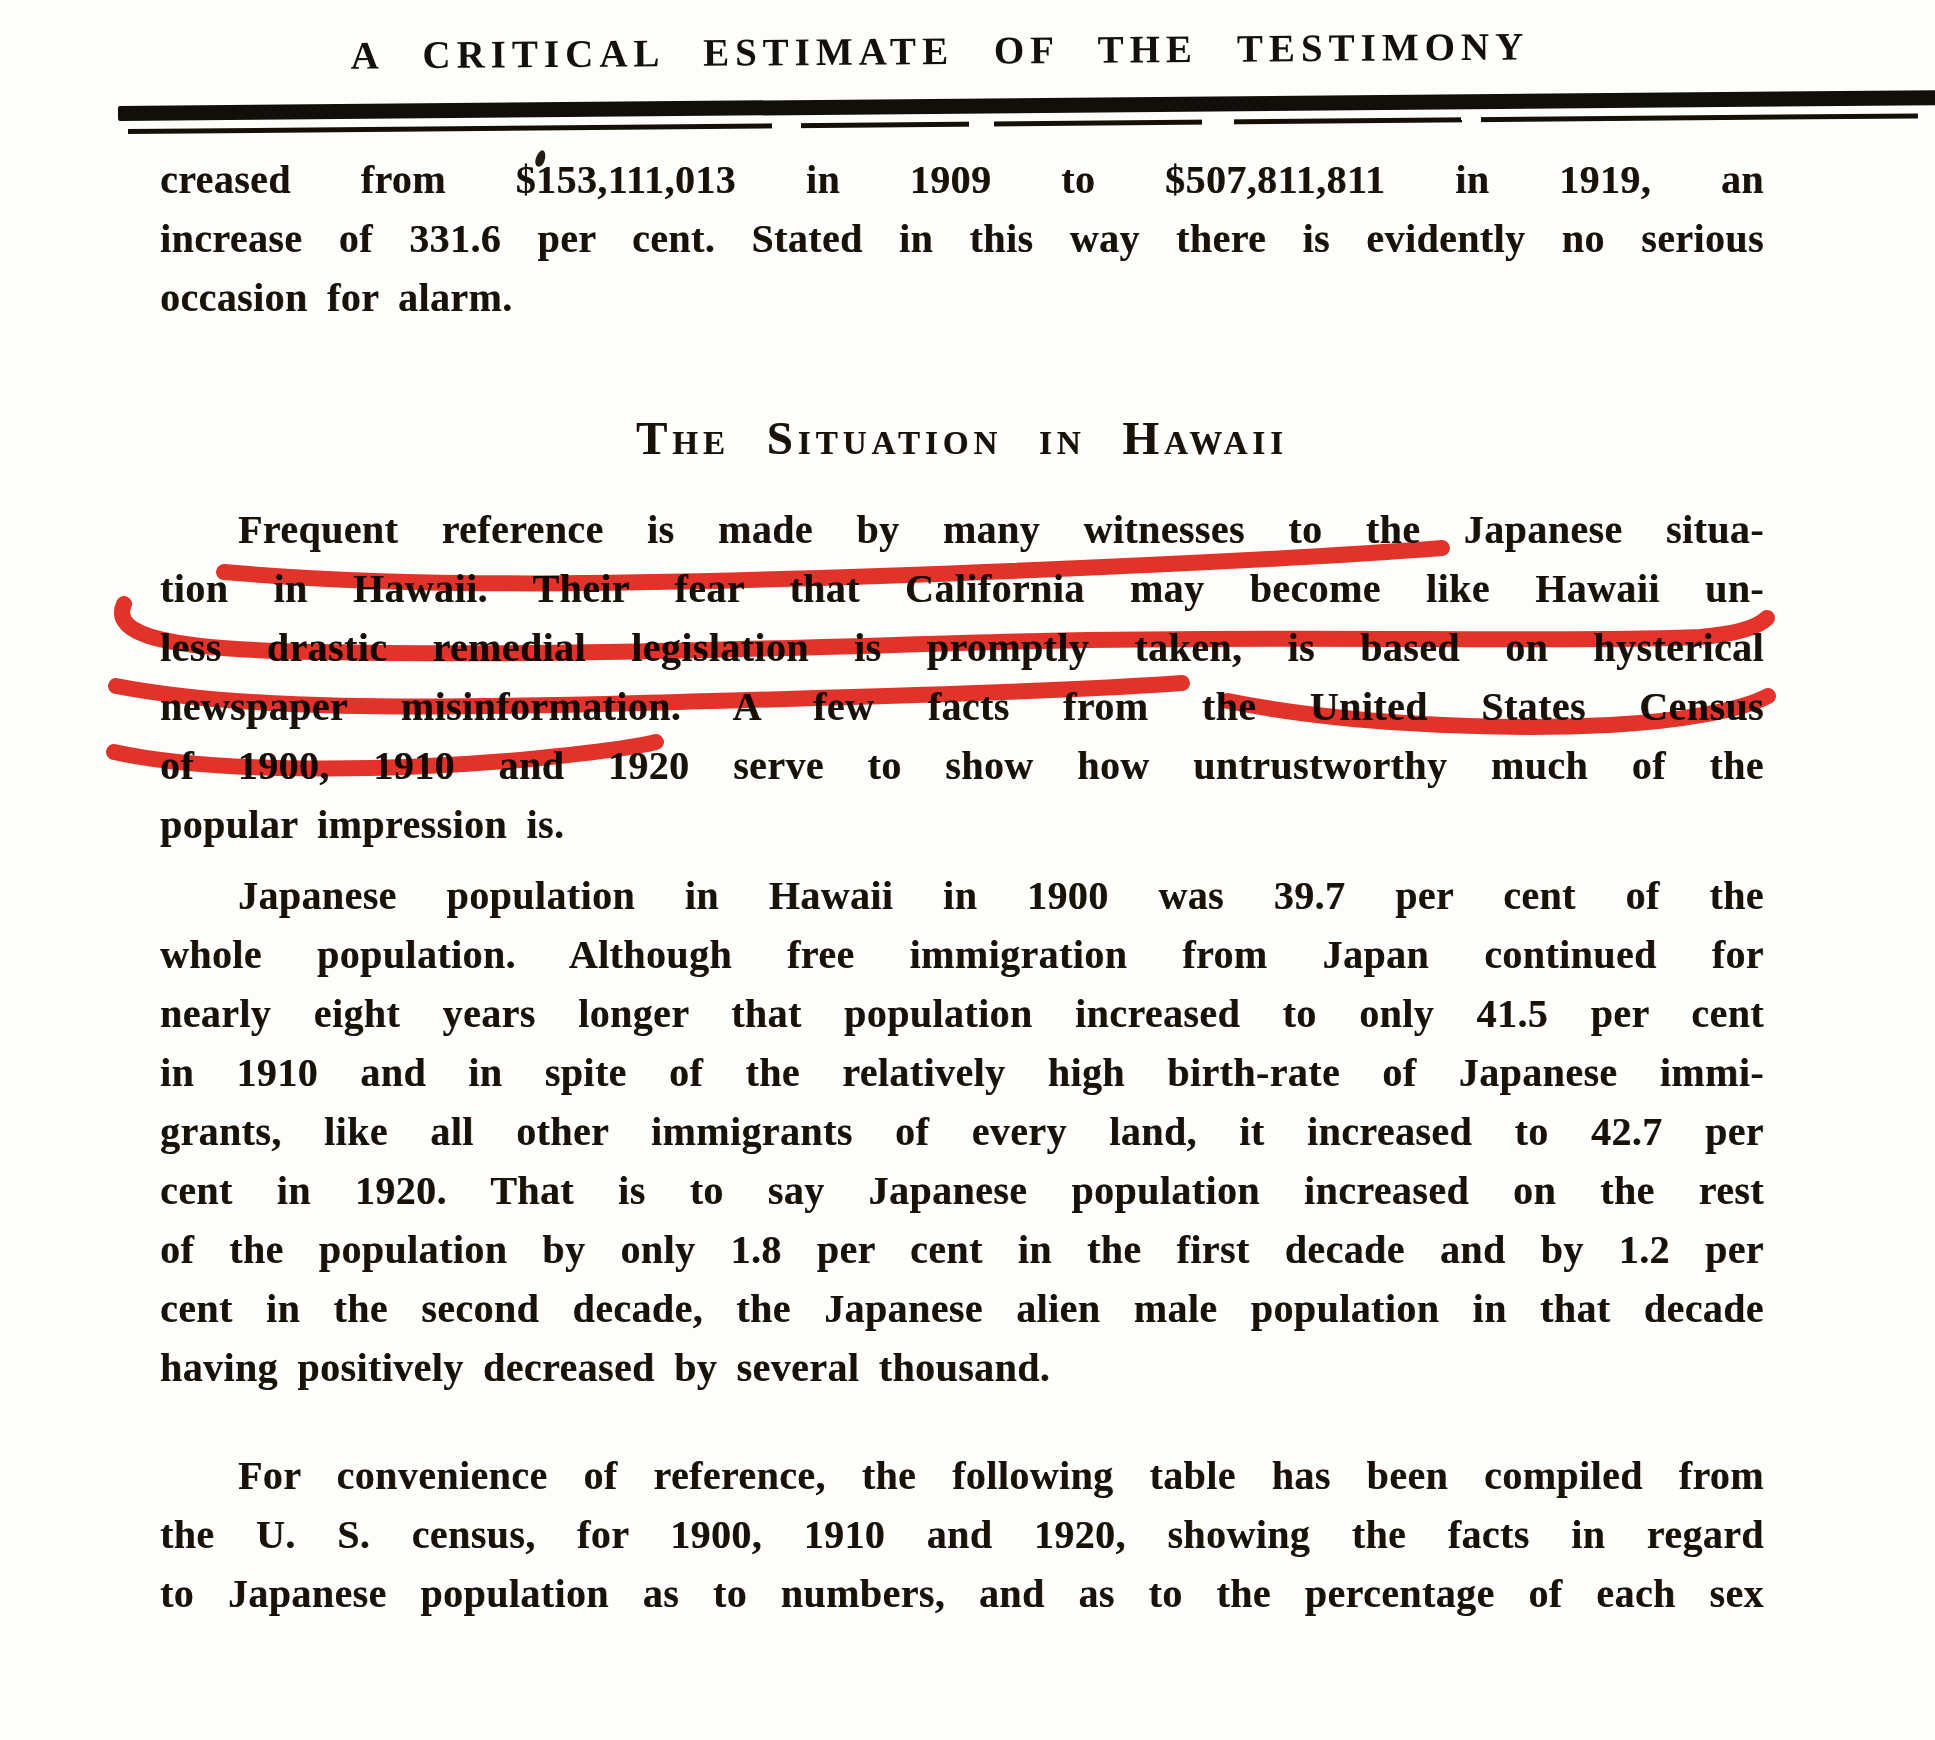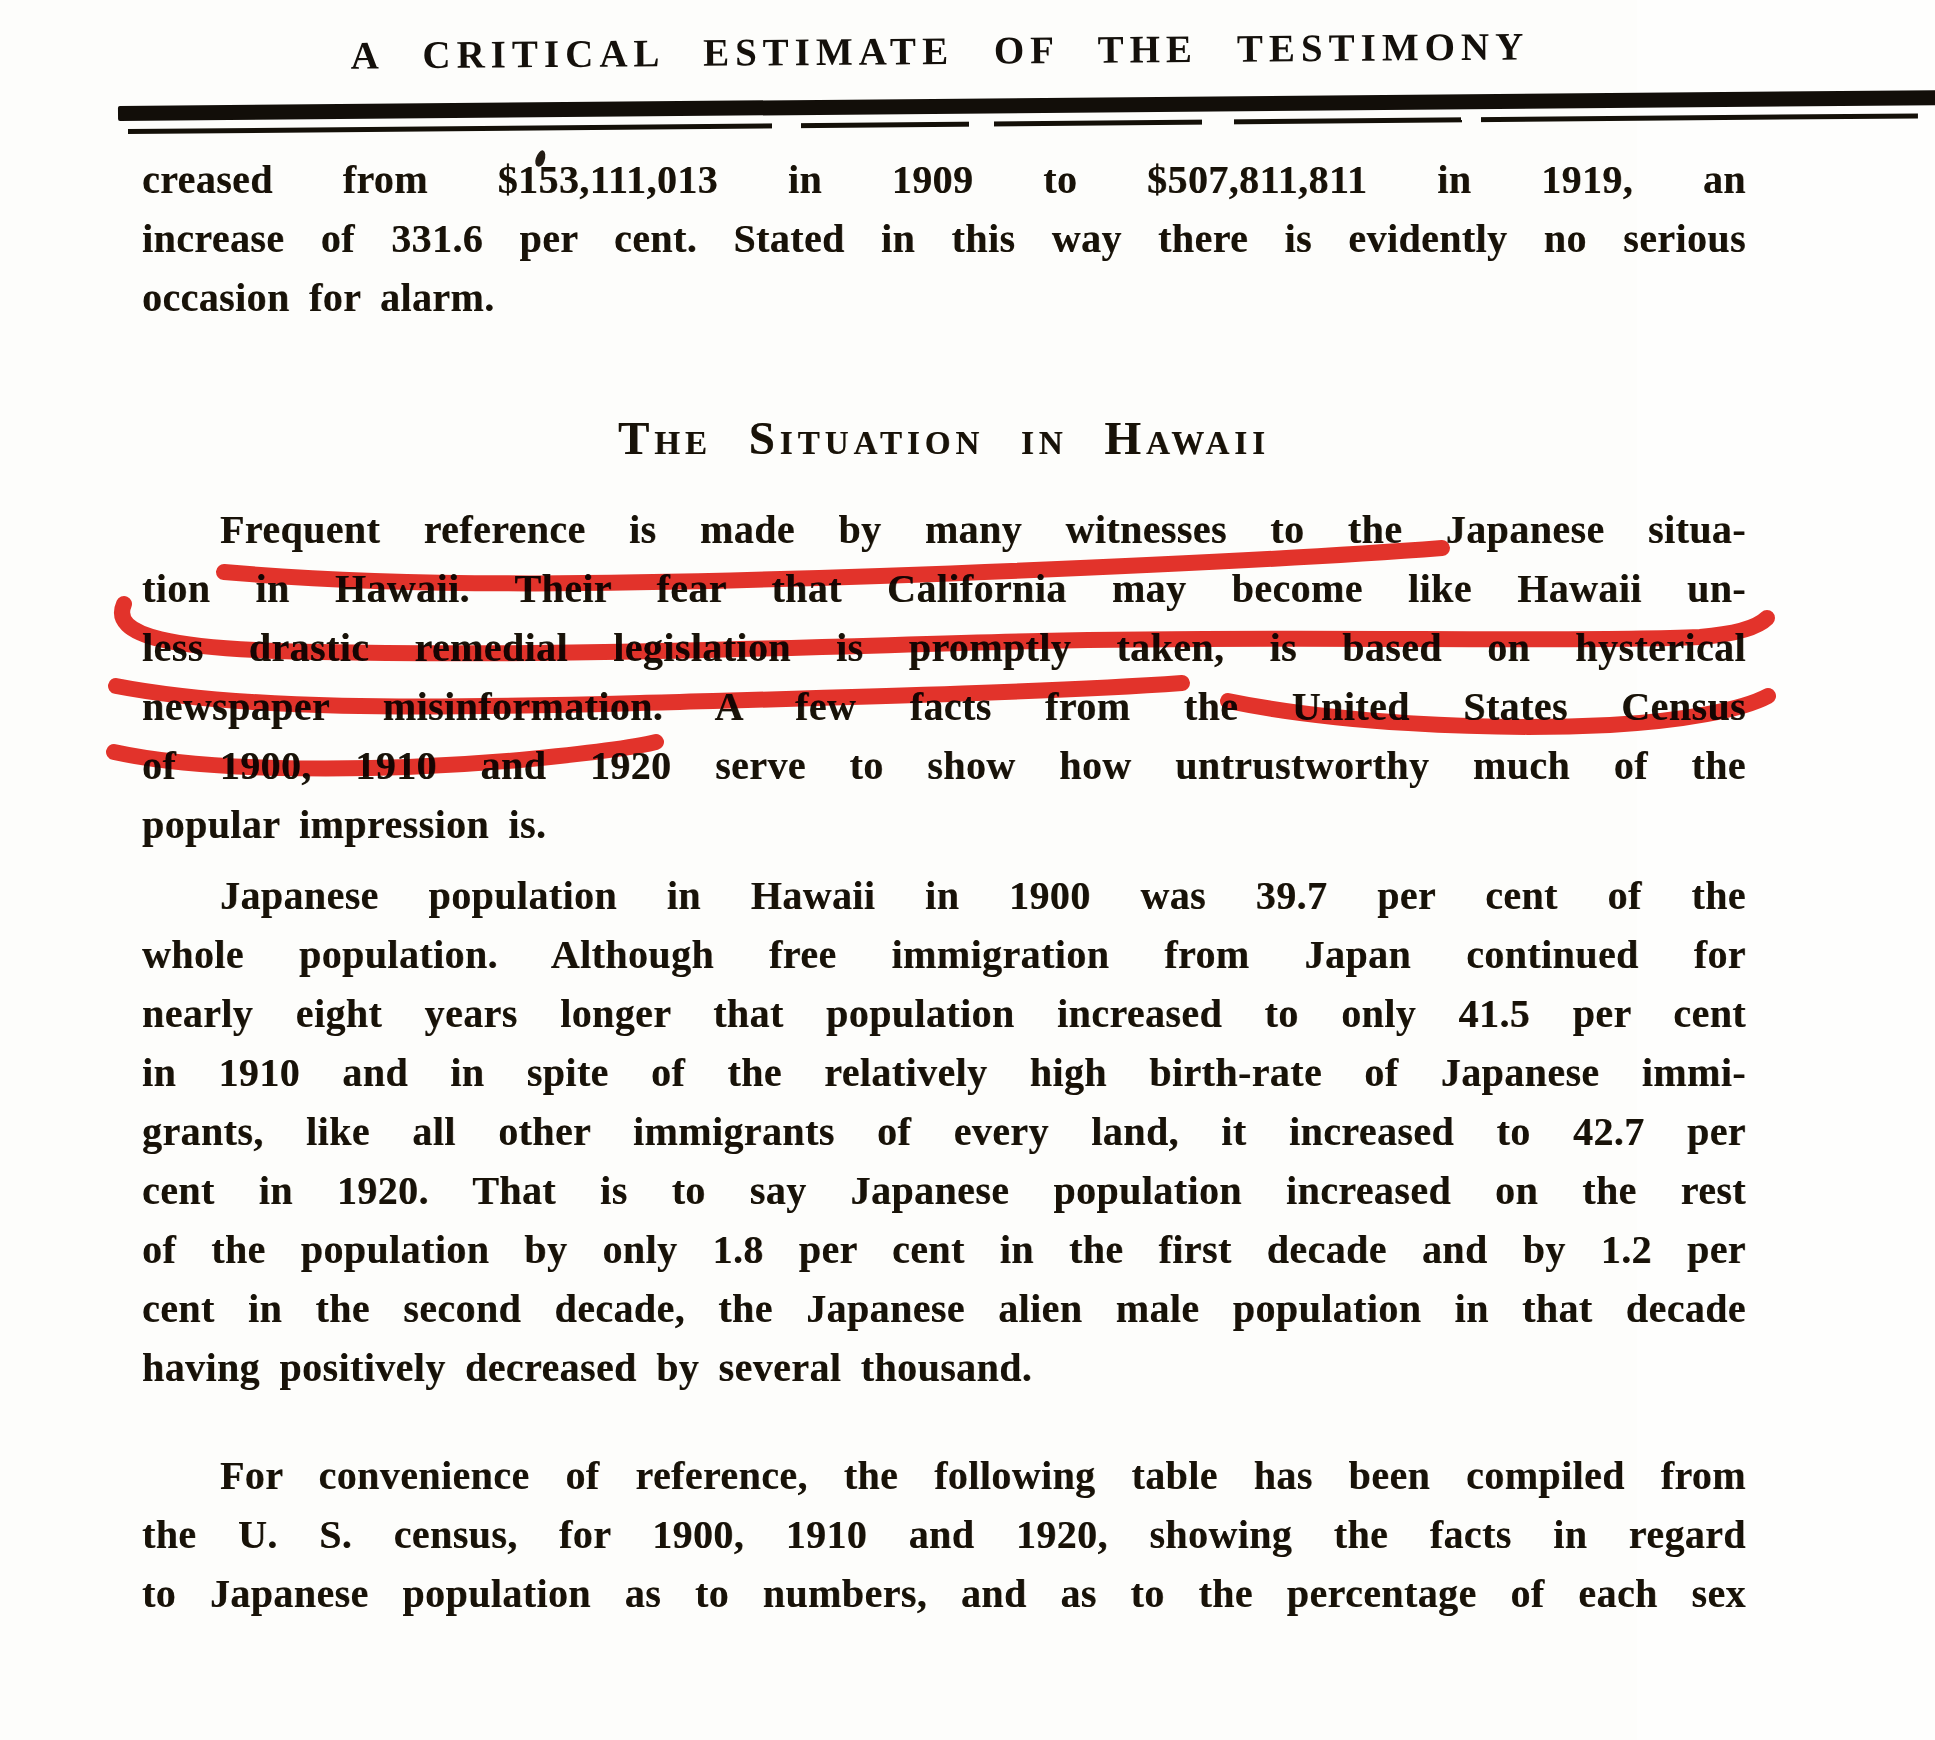--- a/index.html
+++ b/index.html
@@ -32,21 +32,21 @@
       #141008 61.8% 74.5%, transparent 74.5% 75.6%,
       #141008 75.6% 100%);
   }
   .ink-speck {
     position:absolute; top:150px; left:536px; width:9px; height:17px;
     background:#241d15; border-radius:60% 60% 60% 60%/70% 70% 50% 50%;
     transform:rotate(18deg);
   }
 
   .column {
-    position:absolute; left:142px; top:150px; width:1604px;
+    position:absolute; left:160px; top:150px; width:1604px;
     font-size:40px; font-weight:700; letter-spacing:0.4px; word-spacing:9px;
     color:#181208;
     text-shadow:0.4px 0 0 rgba(24,18,8,0.55);
   }
   .ln { line-height:59px; text-align:justify; text-align-last:justify; }
   .ln.end { text-align:right; text-align-last:left; }
   .indent { text-indent:78px; }
 
   .heading {
     margin-top:82px; line-height:59px;

